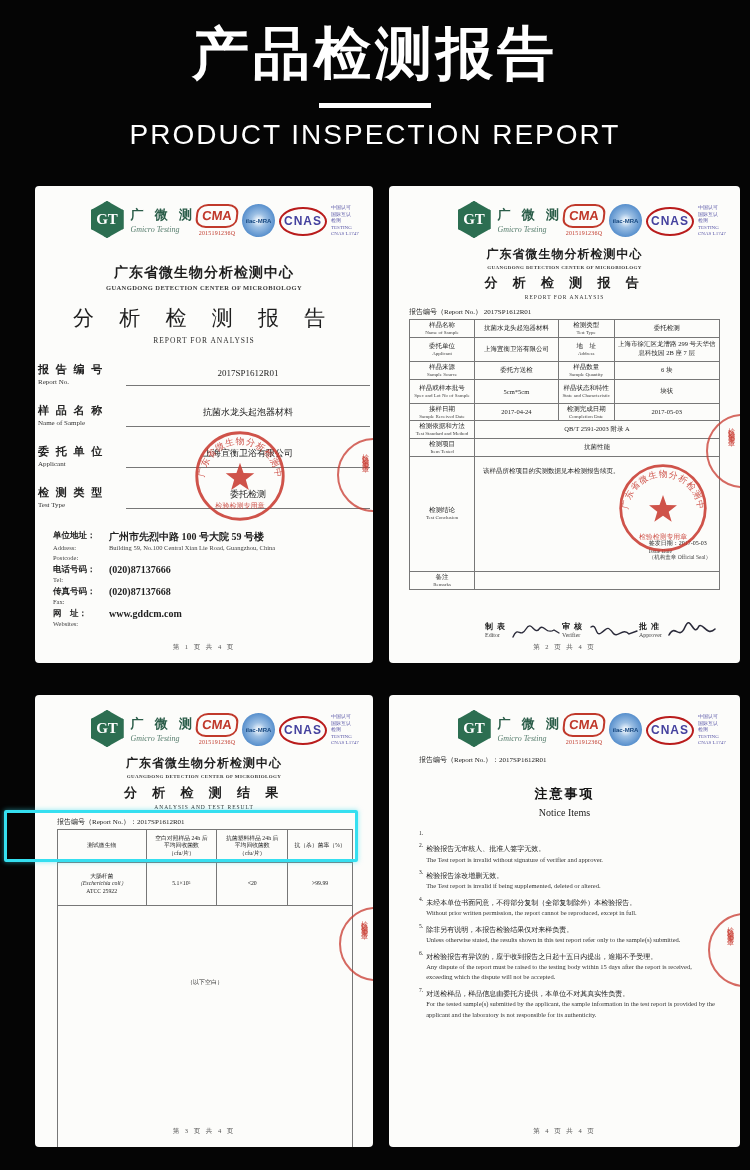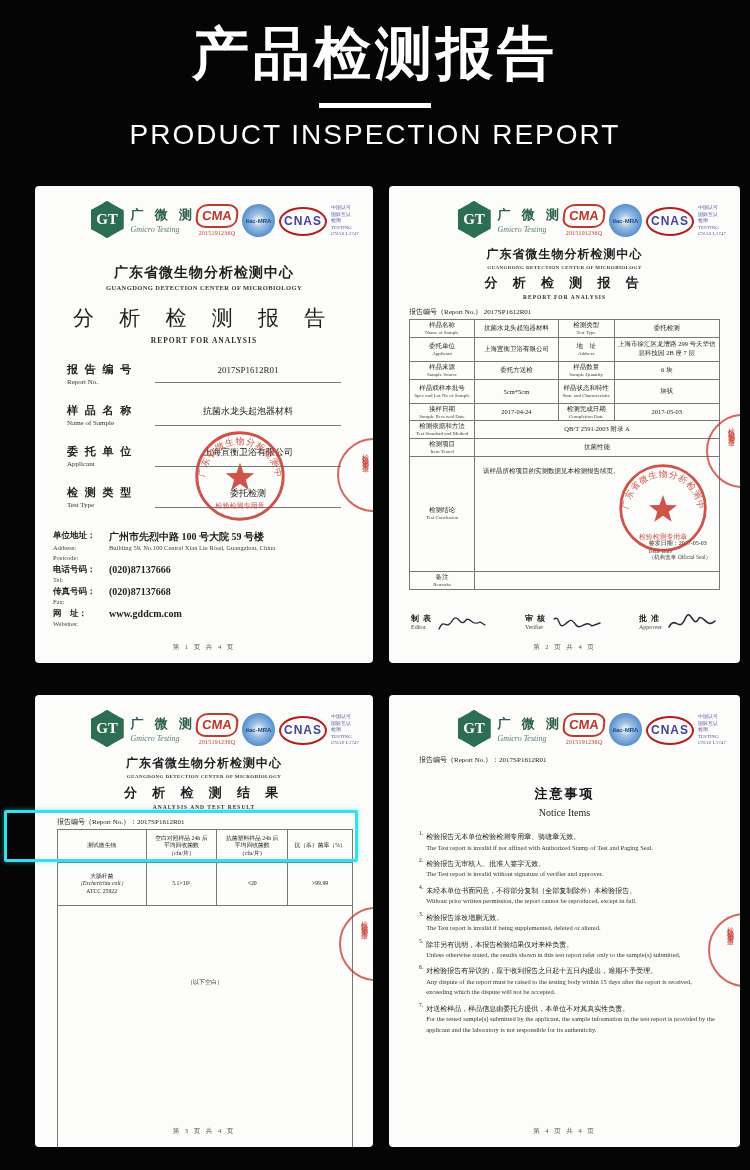--- a/index.html
+++ b/index.html
@@ -36,28 +36,28 @@
         display:flex;align-items:center;justify-content:center;}
   .ilac span{font-size:6px;color:#14467f;font-weight:bold;font-family:"Liberation Sans",sans-serif;}
   .cnas{width:44px;height:25px;border:2px solid #b91c1c;border-radius:50%;color:#44419e;font-weight:bold;
         font-size:12px;text-align:center;line-height:24px;letter-spacing:1px;margin-top:3px;
         font-family:"Liberation Sans",sans-serif;}
   .cnas-side{font-size:5px;line-height:1.3;color:#5a57a8;width:32px;padding-top:1px;}
   
   .center-zh{text-align:center;font-weight:bold;color:#1e1e1e;letter-spacing:1px;}
   .center-en{text-align:center;font-weight:bold;color:#3a3a3a;font-size:6px;letter-spacing:.4px;margin-top:2px;}
   .rpt-zh{text-align:center;color:#1e1e1e;}
-  .rpt-en{text-align:center;font-weight:bold;color:#2e2e2e;letter-spacing:1px;}
+  .rpt-en{text-align:center;font-weight:normal;color:#2e2e2e;letter-spacing:1px;}
   .docfoot{position:absolute;bottom:11px;left:0;width:100%;text-align:center;font-size:6.5px;color:#555;letter-spacing:2px;}
   
   #doc1 .center-zh{font-size:14px;margin-top:26px;}
   #doc1 .center-en{font-size:6.5px;}
   #doc1 .rpt-zh{font-size:21px;letter-spacing:10px;margin-top:13px;}
   #doc1 .rpt-en{font-size:7.5px;margin-top:4px;}
-  .f-row{display:flex;align-items:center;margin:17px 32px 0;}
+  .f-row{display:flex;align-items:flex-end;margin:17px 3px 0;}
   .f-label{width:88px;}
   .f-zh{font-size:11px;font-weight:bold;letter-spacing:2px;color:#222;}
   .f-en{font-size:7px;color:#333;margin-top:1px;}
   .f-val{flex:1;text-align:center;font-size:9px;color:#222;border-bottom:1px solid #777;padding-bottom:7px;}
   .addr{margin:21px 18px 0;}
   .addr-row{margin-bottom:3px;}
   .a-line{display:flex;}
   .a-lzh{font-size:8.5px;font-weight:bold;width:56px;color:#222;flex:none;}
   .a-v{font-size:10px;font-weight:bold;color:#222;}
   .a-len{font-size:6.5px;color:#444;width:56px;flex:none;}
@@ -76,21 +76,21 @@
   table.t2{border-collapse:collapse;table-layout:fixed;margin:0 20px;width:311px;}
   table.t2 td{border:1px solid #777;text-align:center;vertical-align:middle;padding:1px 2px;}
   .t2 .lzh{font-size:6.5px;color:#1e1e1e;}
   .t2 .len{font-size:5px;color:#444;line-height:1.15;}
   .t2 .val{font-size:6.5px;color:#1e1e1e;}
   .t2 .h17{height:17px;} .t2 .h24{height:24px;} .t2 .h15{height:15px;}
   .conclcell{position:relative;height:112px;vertical-align:top !important;}
   .concl-text{position:absolute;top:10px;left:8px;font-size:6.5px;color:#222;text-align:left;}
   .issue{position:absolute;right:8px;bottom:10px;text-align:left;font-size:6px;color:#222;}
   .issue .ien{font-size:5.5px;color:#444;}
-  .signs{display:flex;margin:23px 22px 0;justify-content:space-between;}
+  .signs{display:flex;margin:31px 22px 0;justify-content:flex-end;}
   .sign{display:flex;align-items:flex-start;gap:4px;}
   .s-zh{font-size:8px;font-weight:bold;color:#222;letter-spacing:1px;}
   .s-en{font-size:6px;color:#444;}
   
   #doc3 .center-zh{font-size:12px;margin-top:8px;}
   #doc3 .center-en{font-size:5px;}
   #doc3 .rpt-zh{font-size:13px;font-weight:bold;letter-spacing:6px;margin-top:5px;}
   #doc3 .rpt-en{font-size:5.5px;margin-top:2px;}
   table.t3{border-collapse:collapse;table-layout:fixed;margin:2px 20px 0 22px;width:296px;}
   table.t3 td{border:1px solid #777;text-align:center;vertical-align:middle;padding:1px 2px;font-size:5.8px;color:#1e1e1e;line-height:1.25;}
@@ -534,47 +534,43 @@
         </div>
       </div>
     </div>
     <div class="rno"><span>报告编号（Report No.）：</span><span>2017SP1612R01</span></div>
     <div class="n-title">注意事项</div>
     <div class="n-sub">Notice Items</div>
 
     <div class="notices">
       <div class="notice">
         <span class="nnum">1.</span>
-        <div>
-            <div class="nzh">检验报告无本单位检验检测专用章、骑缝章无效。</div>
-            <div class="nen">The Test report is invalid if not affixed with Authorized Stamp of Test and Paging Seal.</div>
-          </div>
       </div>
       <div class="notice">
         <span class="nnum">2.</span>
         <div>
             <div class="nzh">检验报告无审核人、批准人签字无效。</div>
             <div class="nen">The Test report is invalid without signature of verifier and approver.</div>
           </div>
       </div>
       <div class="notice">
+        <span class="nnum">3.</span>
+        <div>
+            <div class="nzh">检验报告涂改增删无效。</div>
+            <div class="nen">The Test report is invalid if being supplemented, deleted or altered.</div>
+          </div>
+      </div>
+      <div class="notice">
         <span class="nnum">4.</span>
         <div>
             <div class="nzh">未经本单位书面同意，不得部分复制（全部复制除外）本检验报告。</div>
             <div class="nen">Without prior written permission, the report cannot be reproduced, except in full.</div>
           </div>
       </div>
       <div class="notice">
-        <span class="nnum">3.</span>
-        <div>
-            <div class="nzh">检验报告涂改增删无效。</div>
-            <div class="nen">The Test report is invalid if being supplemented, deleted or altered.</div>
-          </div>
-      </div>
-      <div class="notice">
         <span class="nnum">5.</span>
         <div>
             <div class="nzh">除非另有说明，本报告检验结果仅对来样负责。</div>
             <div class="nen">Unless otherwise stated, the results shown in this test report refer only to the sample(s) submitted.</div>
           </div>
       </div>
       <div class="notice">
         <span class="nnum">6.</span>
         <div>
             <div class="nzh">对检验报告有异议的，应于收到报告之日起十五日内提出，逾期不予受理。</div>

